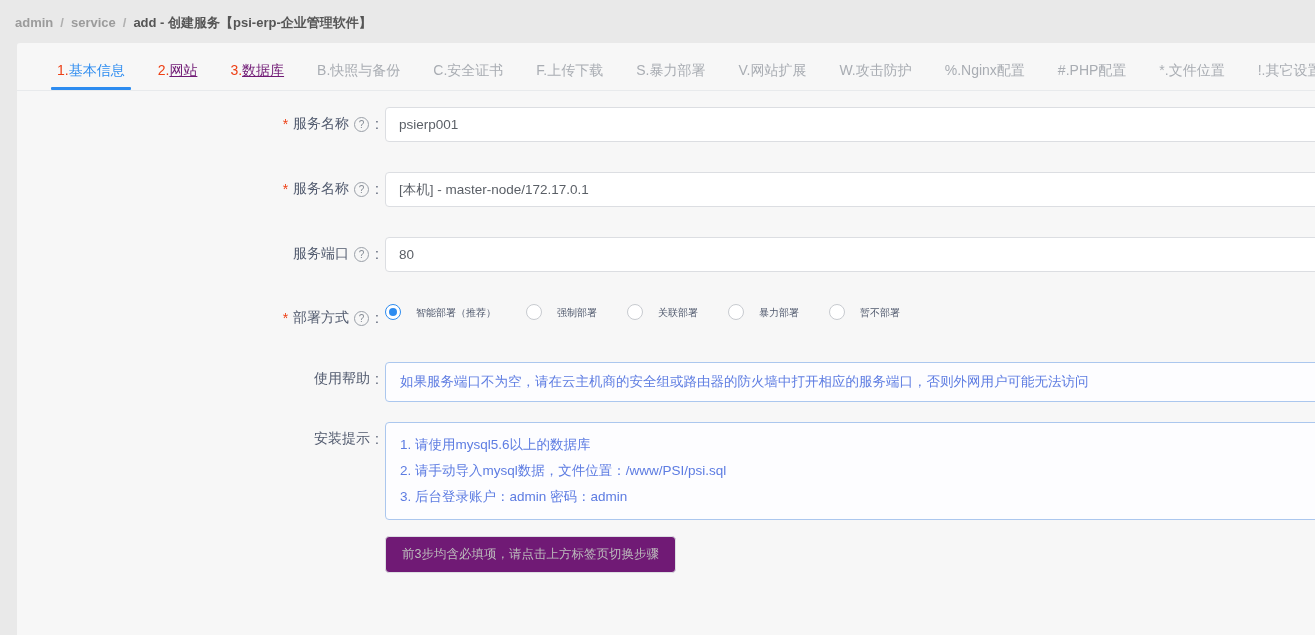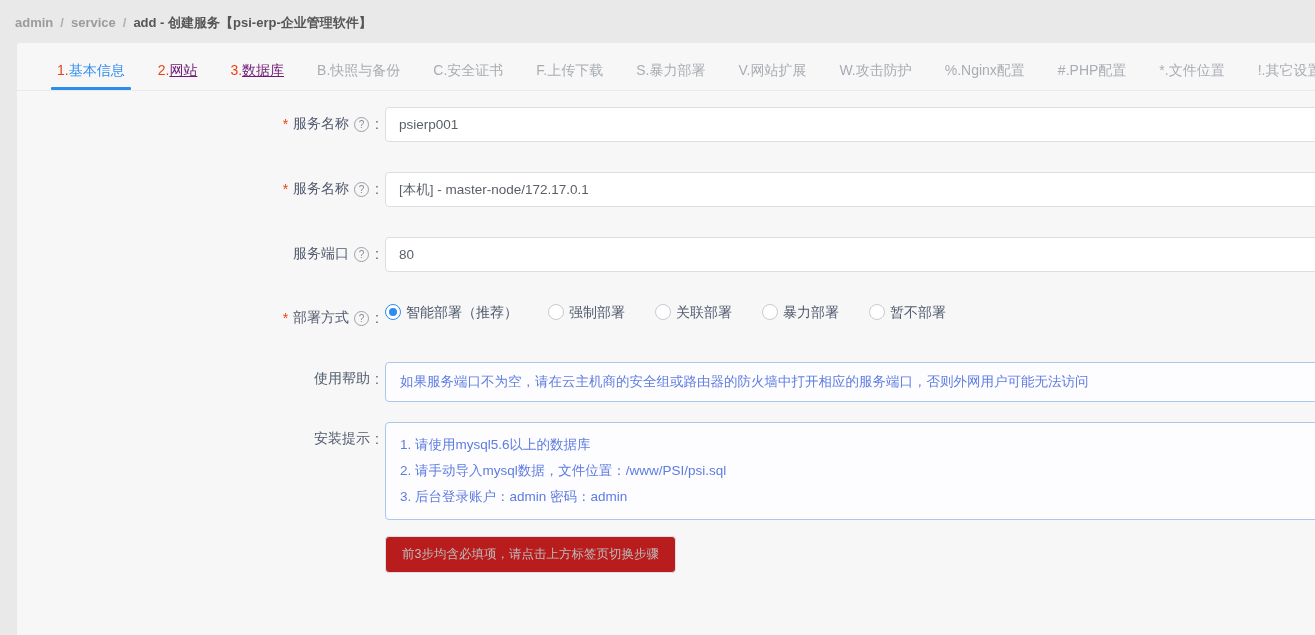--- a/index.html
+++ b/index.html
@@ -60,21 +60,21 @@
   .txt {
     width:100%; height:35px;
     border:1px solid #dcdee2; border-radius:4px;
     background:#ffffff; color:#5a5f66;
     font-size:13.5px; padding:0 13px;
     font-family:"Liberation Sans","DejaVu Sans",sans-serif;
     outline:none;
   }
   
   .radios { display:flex; gap:30px; align-items:center; padding-top:7px; }
-  .radio { display:flex; align-items:flex-start; gap:5px; cursor:pointer; font-size:14px; color:#515a6e; }
+  .radio { display:flex; align-items:flex-end; gap:15px; cursor:pointer; font-size:10px; color:#515a6e; }
   .rdot {
     width:16px; height:16px; border-radius:50%;
     border:1px solid #c8cbd0; background:#fff; position:relative;
   }
   .rdot.checked { border-color:#2d8cf0; }
   .rdot.checked::after {
     content:""; position:absolute; left:3px; top:3px; width:8px; height:8px;
     border-radius:50%; background:#2d8cf0;
   }
   
@@ -82,21 +82,21 @@
     width:100%; border:1px solid #abc7ee; border-radius:4px;
     background:#fdfdff; color:#5d7ce2; font-size:13.5px;
     padding:9px 14px; line-height:20px;
   }
   .infobox--multi { padding:9px 14px; line-height:26px; }
   .infobox--multi div { white-space:nowrap; }
   
   .btn-disabled {
     display:inline-block; margin-left:368px; margin-top:-7px;
     border:1px solid #dcdee2; border-radius:4px;
-    background:#b91c1c; color:#bcbcbc;
+    background:#701a75; color:#bcbcbc;
     font-size:12.5px; padding:9px 16px; cursor:not-allowed;
   }
 </style>
 </head>
 <body>
 
 <div class="breadcrumb">
   <span>admin</span><span class="sep">/</span><span>service</span><span class="sep">/</span><span class="current">add - 创建服务【psi-erp-企业管理软件】</span>
 </div>
 

